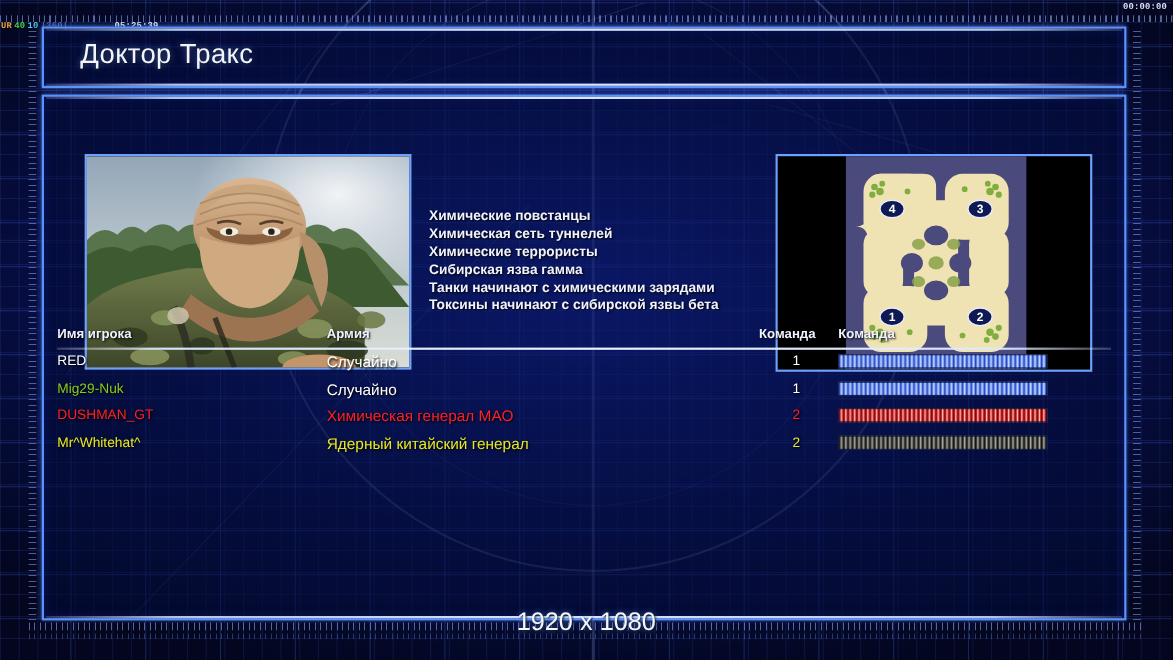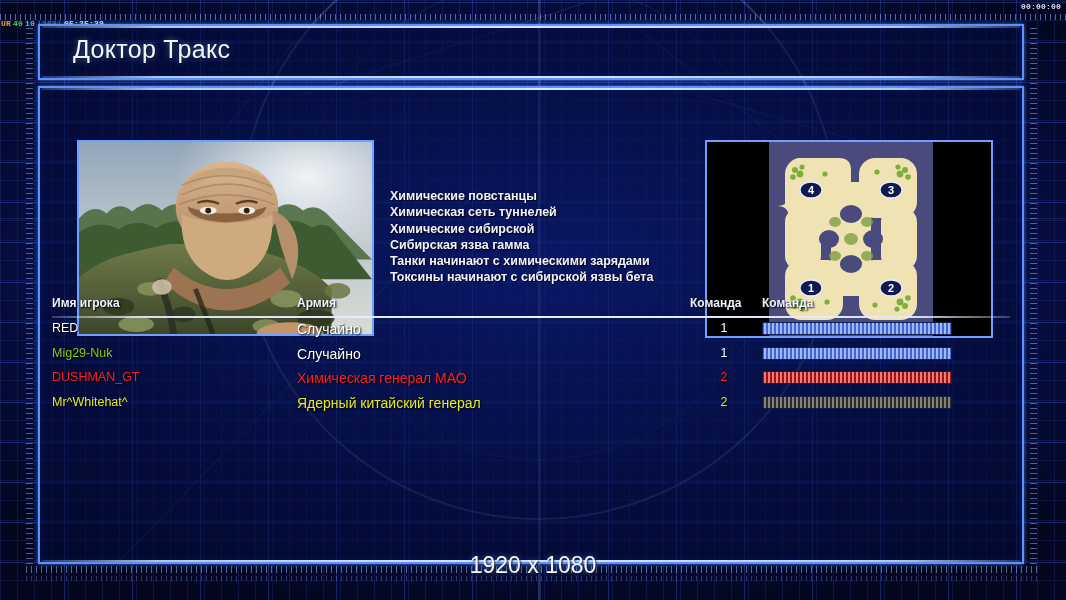--- a/index.html
+++ b/index.html
@@ -82,21 +82,21 @@
     position:absolute; left:0; top:0; width:1066px; height:13px;
     font-family:"Liberation Mono", monospace;
     font-size:8px; font-weight:bold; letter-spacing:.2px;
     line-height:13px;
   }
   #topbar .seg { display:inline-block; padding:0 1px; }
   .c-orange { color:#e8a33d;margin-top:17px; }
   .c-green  { color:#45d845; }
   .c-cyan   { color:#4fc8e8; }
   .c-dim    { color:#4b5fa8; }
-  .c-white  { color:#e8e8f0; }
+  .c-white  { color:#e8e8f0;margin-left:40px; }
   #tb-right {
     position:absolute; right:5px; top:0; line-height:13px;
     font-family:"Liberation Mono", monospace;
     font-size:8px; font-weight:bold; color:#dfe4f5;text-align:right;
   }
 
   
   #frame {
     position:absolute; left:38px; top:24px;
     width:986px; height:540px;
@@ -338,21 +338,21 @@
         <ellipse cx="84" cy="148" rx="10" ry="8" fill="#c8bfa6" opacity=".9"></ellipse>
         <path d="M118,150 q10,26 18,46" stroke="#23231a" stroke-width="5" fill="none" opacity=".75"></path>
 
         <ellipse cx="214" cy="196" rx="34" ry="12" fill="#c2956a"></ellipse>
       </svg>
     </div>
 
     <div id="desc">
       <div>Химические повстанцы</div>
       <div>Химическая сеть туннелей</div>
-      <div>Химические сибирской</div>
+      <div>Химические террористы</div>
       <div>Сибирская язва гамма</div>
       <div>Танки начинают с химическими зарядами</div>
       <div>Токсины начинают с сибирской язвы бета</div>
     </div>
 
     <div id="minimap">
       <div id="minimap-inner">
         <svg viewBox="0 0 164 194" width="164" height="194">
           <rect x="0" y="0" width="164" height="194" fill="#4b4a7d"></rect>
 

